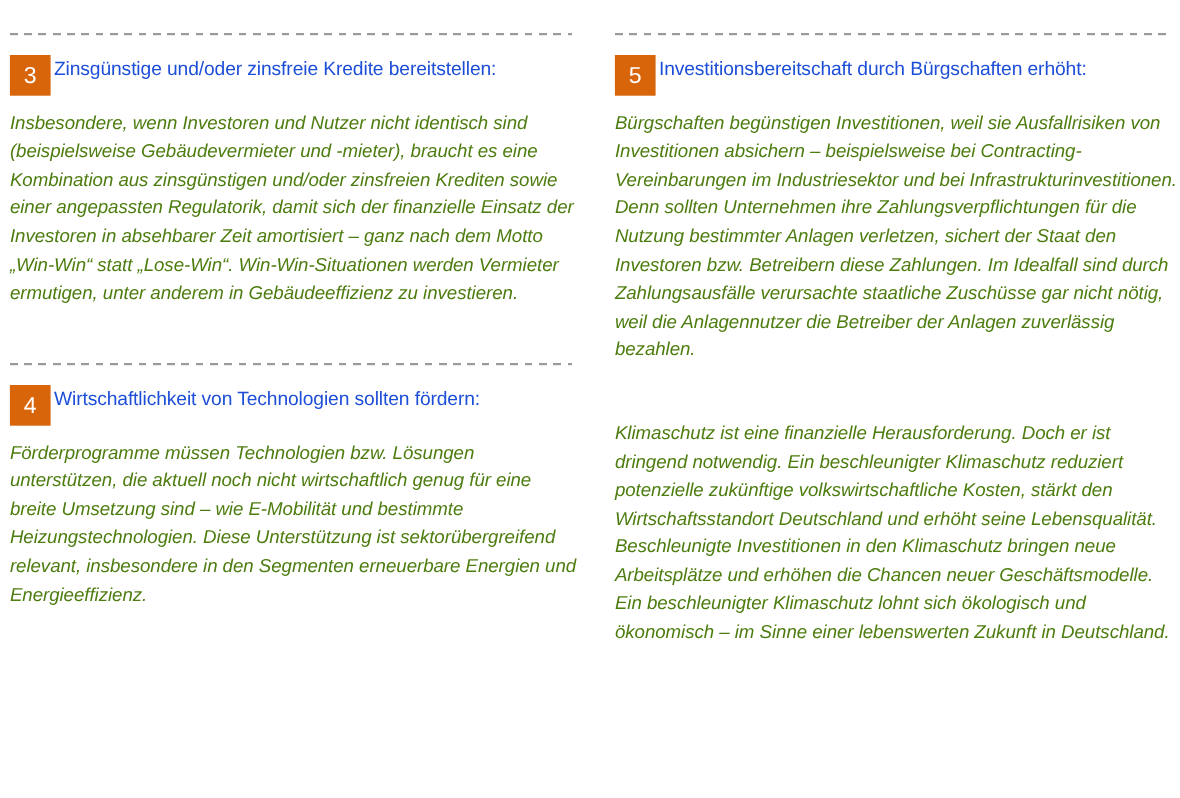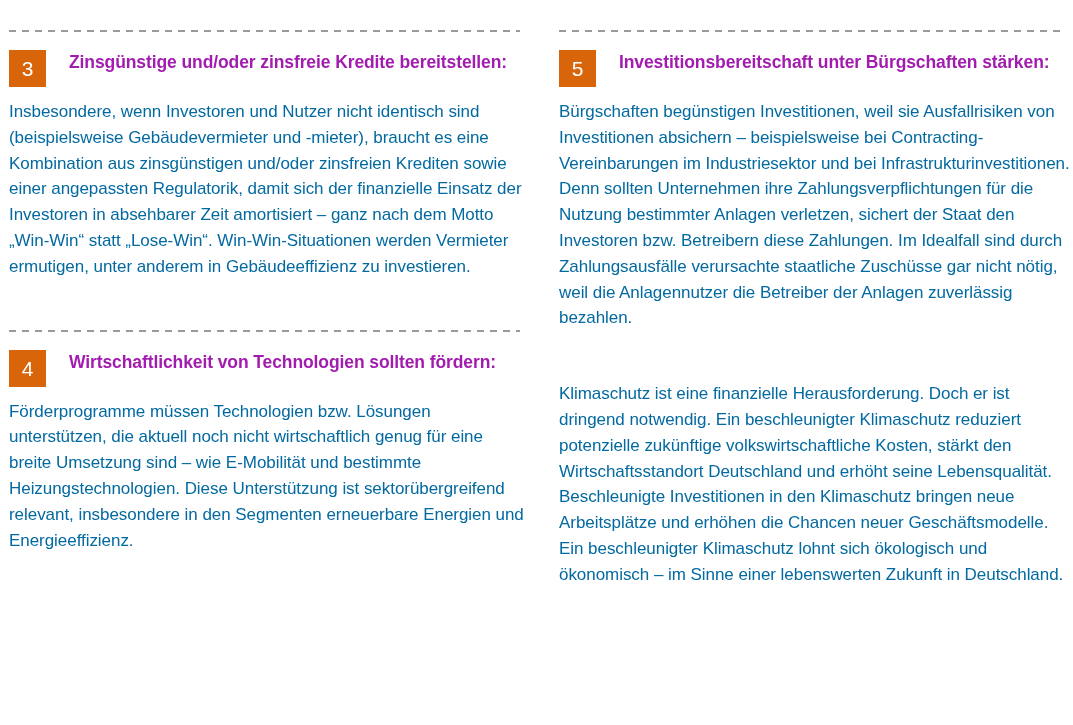--- a/index.html
+++ b/index.html
@@ -62,38 +62,39 @@
     background: #d9650b;
     color: #ffffff;
     font-size: 21px;
     line-height: 37px;
     text-align: center;
     font-weight: 400;
     font-family: "Liberation Sans", sans-serif;
   }
 
   .head-text {
-    margin-left: 23px;
-    color: #a21caf;
-    font-weight: bold;
+    margin-left: 3px;
+    color: #1d4ed8;
+    font-weight: normal;
     font-size: 17.5px;
     line-height: 23px;
     letter-spacing: -0.1px;
     padding-top: 1px;
     max-width: 440px;
   }
 
   
   .body-p {
     font-size: 17px;
     line-height: 25.8px;
-    color: #0369a1;
+    color: #4d7c0f;
     margin-left: 9px;
     max-width: 520px;
     letter-spacing: -0.05px;
+    font-style: italic;
   }
 
   .col-right .body-p,
   .col-right .section-head,
   .col-right .divider { margin-left: 10px; }
   .spacer-12 { height: 12px; }
   .spacer-18 { height: 18px; }
   .spacer-26 { height: 26px; }
   .spacer-50 { height: 50px; }
 
@@ -144,21 +145,21 @@
   <div class="column-right col-right">
 
     <div class="top-pad"></div>
 
     <div class="divider d-right"></div>
 
     <div class="spacer-18"></div>
 
     <div class="section-head">
       <div class="num-box">5</div>
-      <div class="head-text">Investitionsbereitschaft unter Bürgschaften stärken:</div>
+      <div class="head-text">Investitionsbereitschaft durch Bürgschaften erhöht:</div>
     </div>
 
     <div class="spacer-12"></div>
 
     <p class="body-p">Bürgschaften begünstigen Investitionen, weil sie Ausfallrisiken von Investitionen absichern – beispielsweise bei Contracting-Vereinbarungen im Industriesektor und bei Infrastrukturinvestitionen. Denn sollten Unternehmen ihre Zahlungsverpflichtungen für die Nutzung bestimmter Anlagen verletzen, sichert der Staat den Investoren bzw. Betreibern diese Zahlungen. Im Idealfall sind durch Zahlungsausfälle verursachte staatliche Zuschüsse gar nicht nötig, weil die Anlagennutzer die Betreiber der Anlagen zuverlässig bezahlen.</p>
 
     <div class="spacer-50"></div>
 
     <p class="body-p">Klimaschutz ist eine finanzielle Herausforderung. Doch er ist dringend notwendig. Ein beschleunigter Klimaschutz reduziert potenzielle zukünftige volkswirtschaftliche Kosten, stärkt den Wirtschaftsstandort Deutschland und erhöht seine Lebensqualität. Beschleunigte Investitionen in den Klimaschutz bringen neue Arbeitsplätze und erhöhen die Chancen neuer Geschäftsmodelle. Ein beschleunigter Klimaschutz lohnt sich ökologisch und ökonomisch – im Sinne einer lebenswerten Zukunft in Deutschland.</p>
 

